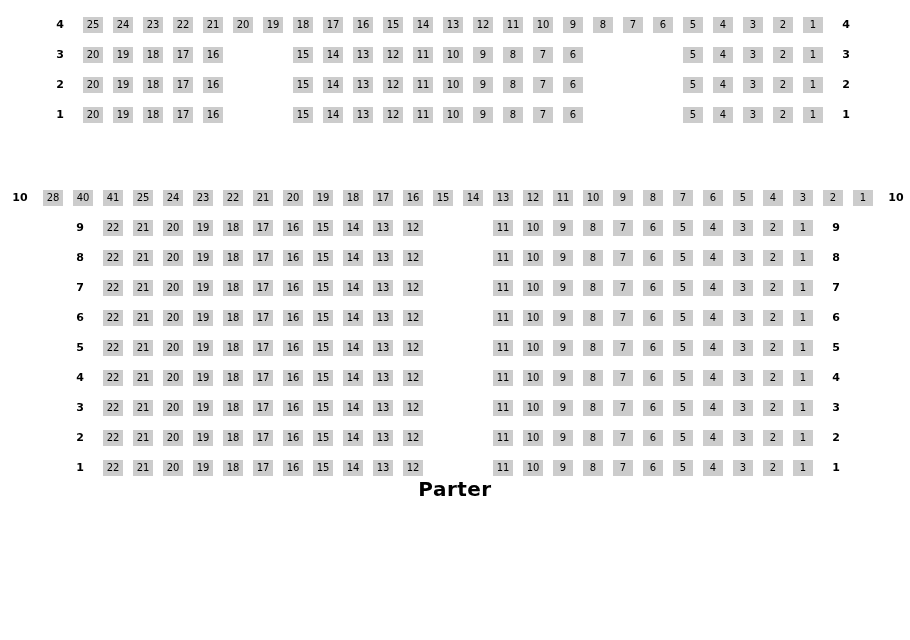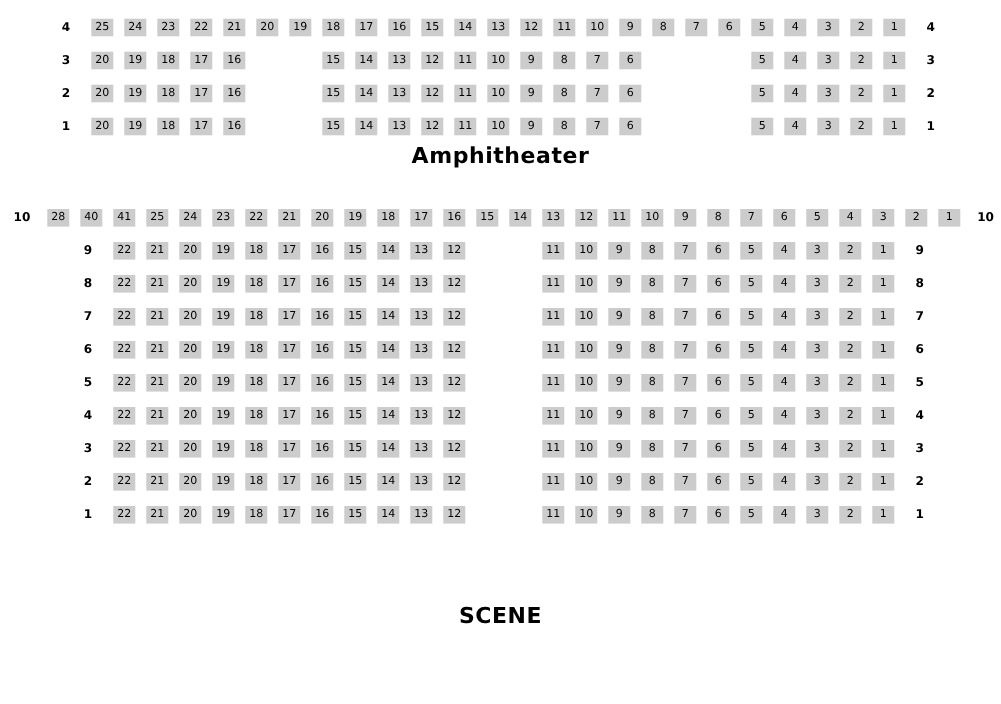--- a/index.html
+++ b/index.html
@@ -394,17 +394,16 @@
       <div class="seat" style="left: 643px; top: 460px; background: rgb(204, 204, 204); color: rgb(0, 0, 0);">6</div>
       <div class="seat" style="left: 673px; top: 460px; background: rgb(204, 204, 204); color: rgb(0, 0, 0);">5</div>
       <div class="seat" style="left: 703px; top: 460px; background: rgb(204, 204, 204); color: rgb(0, 0, 0);">4</div>
       <div class="seat" style="left: 733px; top: 460px; background: rgb(204, 204, 204); color: rgb(0, 0, 0);">3</div>
       <div class="seat" style="left: 763px; top: 460px; background: rgb(204, 204, 204); color: rgb(0, 0, 0);">2</div>
       <div class="seat" style="left: 793px; top: 460px; background: rgb(204, 204, 204); color: rgb(0, 0, 0);">1</div>
       <div class="row-label" style="left: 67px; top: 460px;">1</div>
       <div class="row-label" style="left: 823px; top: 460px;">1</div>
     </div>
 
-  <div class="section-title" id="title-amphitheater">Amphitheater</div>
 
+  <div class="section-title" id="title-parter">Parter</div>
 
-  <div class="section-title" id="title-scene">SCENE</div>
 </div>
 
 </body></html>

